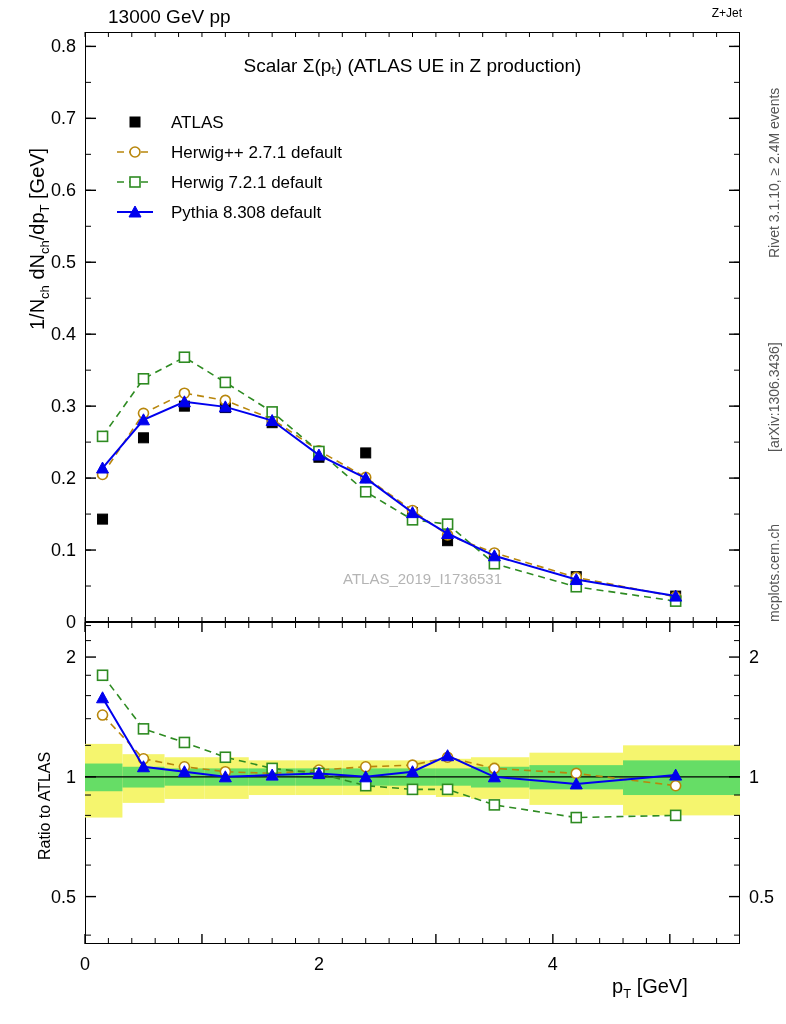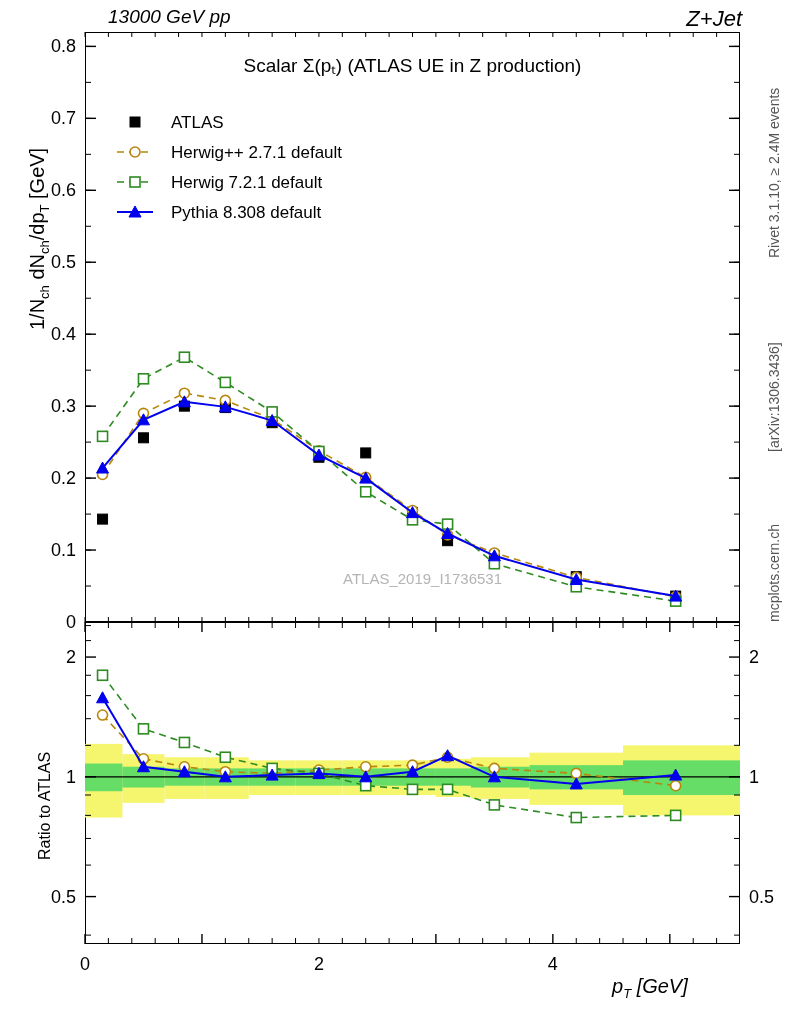--- a/index.html
+++ b/index.html
@@ -1,24 +1,24 @@
 <!DOCTYPE html>
 <html><head>
 <meta charset="utf-8">
 <style>
   html,body{margin:0;padding:0;background:#fff;}
   body{width:786px;height:1024px;font-family:"Liberation Sans",sans-serif;color:#000;}
   #root{position:relative;width:786px;height:1024px;overflow:hidden;}
 
-  .txt{position:absolute;white-space:nowrap;font-style:italic;}
+  .txt{position:absolute;white-space:nowrap;}
   .vtxt{position:absolute;white-space:nowrap;transform-origin:0 0;}
 
   
   #head-left{left:108px;top:6px;font-size:19px;}
-  #head-right{right:44px;top:6px;font-size:22px;}
+  #head-right{right:44px;top:6px;font-size:12px;}
 
   
   #main-frame{position:absolute;left:85px;top:32px;width:655px;height:590px;border:1.6px solid #000;box-sizing:border-box;background:#fff;}
   #ratio-frame{position:absolute;left:85px;top:622px;width:655px;height:322px;border:1.6px solid #000;box-sizing:border-box;background:#fff;}
 
   svg.plot{position:absolute;left:0;top:0;overflow:visible;}
   .axis-title{font-size:20px;}
 </style>
 </head>
 <body>

